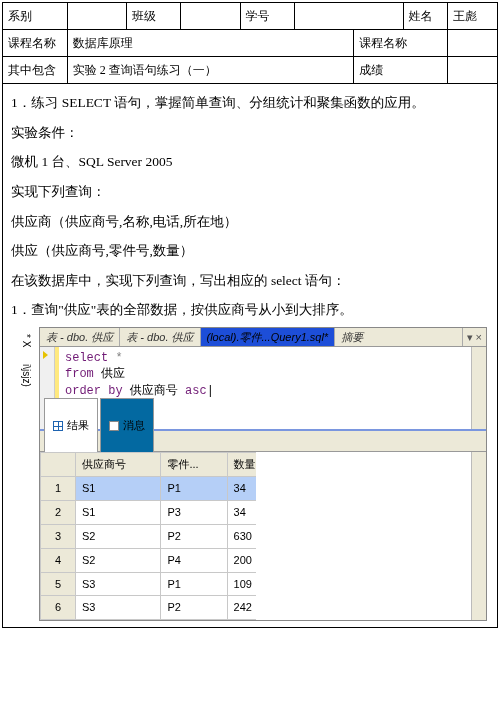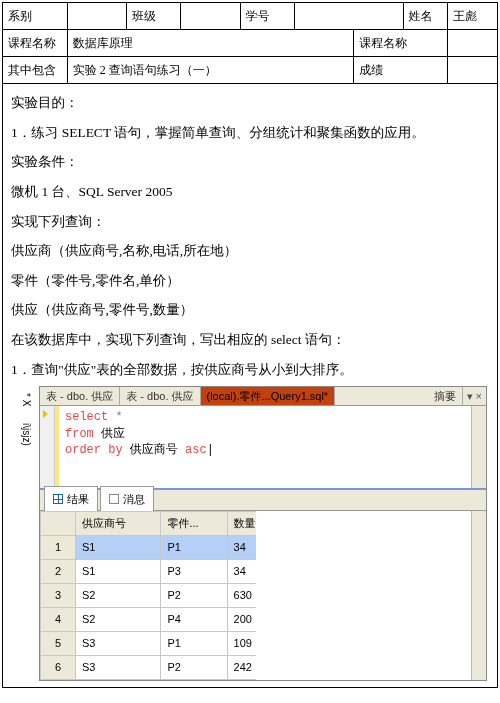--- a/index.html
+++ b/index.html
@@ -55,23 +55,24 @@
     height: 18px;
     overflow: hidden;
     white-space: nowrap;
   }
   .ssms-tab {
     padding: 2px 6px;
     border-right: 1px solid #aaa;
     font-size: 11px;
     color: #333;
     background: #ece9d8;
-  }
-  .ssms-tab.active { background: #c2410c; color: #000; }
-  .ssms-tab.last { flex: 1; text-align: right; }
+    font-style: italic;
+  }
+  .ssms-tab.active { background: #1d4ed8; color: #000; }
+  .ssms-tab.last { flex: 1; text-align: left; }
   .ssms-tabs .dd {
     padding: 0 4px;
     color: #555;
   }
 
   .ssms-editor {
     display: flex;
     border-bottom: 2px solid #7a96df;
     height: 82px;
     background: #fff;
@@ -96,50 +97,50 @@
   }
   .ssms-code {
     flex: 1;
     padding: 3px 6px;
     font-family: "Courier New", monospace;
     font-size: 12px;
     line-height: 1.35;
     white-space: pre;
     color: #000;
   }
-  .kw  { color: #ef4444; }
+  .kw  { color: #701a75; }
   .gy  { color: #808080; }
   .vbar {
     width: 14px;
     background: #ece9d8;
     border-left: 1px solid #bbb;
   }
 
   .ssms-result-tabs {
     display: flex;
     background: #ece9d8;
     border-bottom: 1px solid #999;
     height: 20px;
     align-items: flex-end;
     padding-left: 4px;
     gap: 2px;
   }
   .rtab {
     display: flex;
     align-items: center;
     gap: 4px;
-    padding: 2px 8px;
+    padding: 16px 8px;
     border: 1px solid #999;
     border-bottom: none;
     background: #fff;
     font-size: 11px;
     position: relative;
     top: 1px;
   }
-  .rtab.inactive { background: #ffffff; margin-top: 12px; }
+  .rtab.inactive { background: #0369a1; margin-top: 12px; }
   .ico-grid {
     width: 10px; height: 10px;
     display: inline-block;
     background:
       linear-gradient(#1e63b0,#1e63b0) 0 0/10px 1px no-repeat,
       linear-gradient(#1e63b0,#1e63b0) 0 5px/10px 1px no-repeat,
       linear-gradient(#1e63b0,#1e63b0) 0 9px/10px 1px no-repeat,
       linear-gradient(#1e63b0,#1e63b0) 0 0/1px 10px no-repeat,
       linear-gradient(#1e63b0,#1e63b0) 5px 0/1px 10px no-repeat,
       linear-gradient(#1e63b0,#1e63b0) 9px 0/1px 10px no-repeat,
@@ -237,27 +238,25 @@
     <tr>
       <td>其中包含</td>
       <td colspan="5">实验 2  查询语句练习（一）</td>
       <td colspan="2">成绩</td>
       <td></td>
     </tr>
   </tbody>
     </table>
 
   <div class="body-section">
-    <p>实验目的：</p>
     <p>1．练习 SELECT 语句，掌握简单查询、分组统计和聚集函数的应用。</p>
     <p>实验条件：</p>
     <p>微机 1 台、SQL Server 2005</p>
     <p>实现下列查询：</p>
     <p>供应商（供应商号,名称,电话,所在地）</p>
-    <p>零件（零件号,零件名,单价）</p>
     <p>供应（供应商号,零件号,数量）</p>
     <p>在该数据库中，实现下列查询，写出相应的 select 语句：</p>
     <p>1．查询"供应"表的全部数据，按供应商号从小到大排序。</p>
 
     <div class="ssms">
       <div class="left-margin">
         <span class="lm-top">* X</span>
         <span class="lm-item">i\jsjz)</span>
 
       </div>

